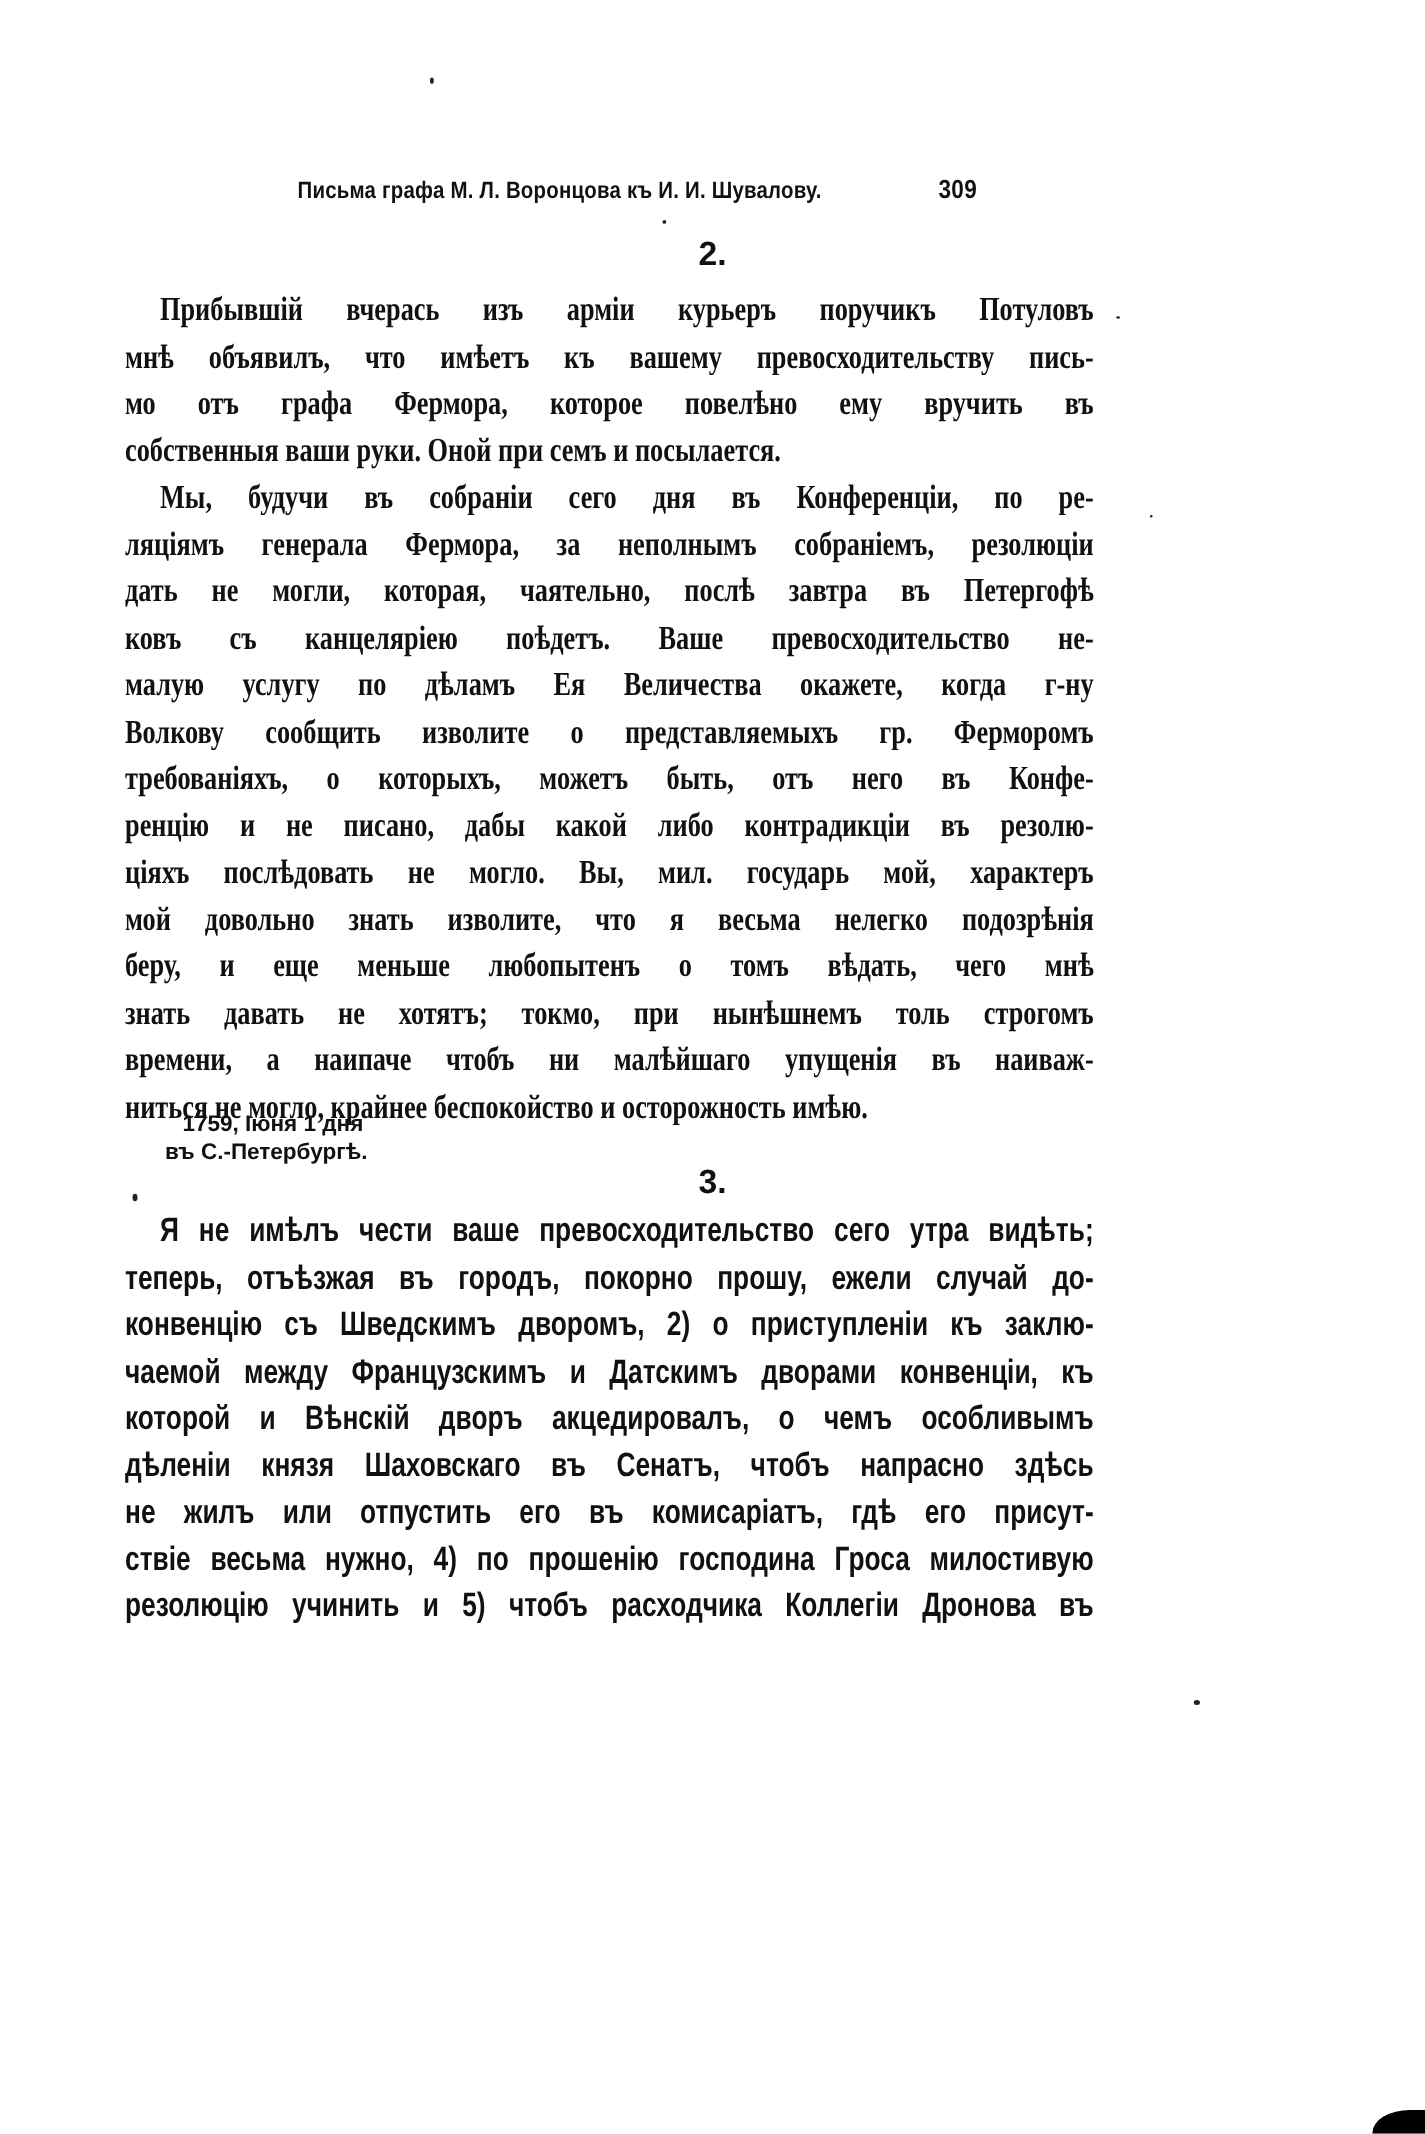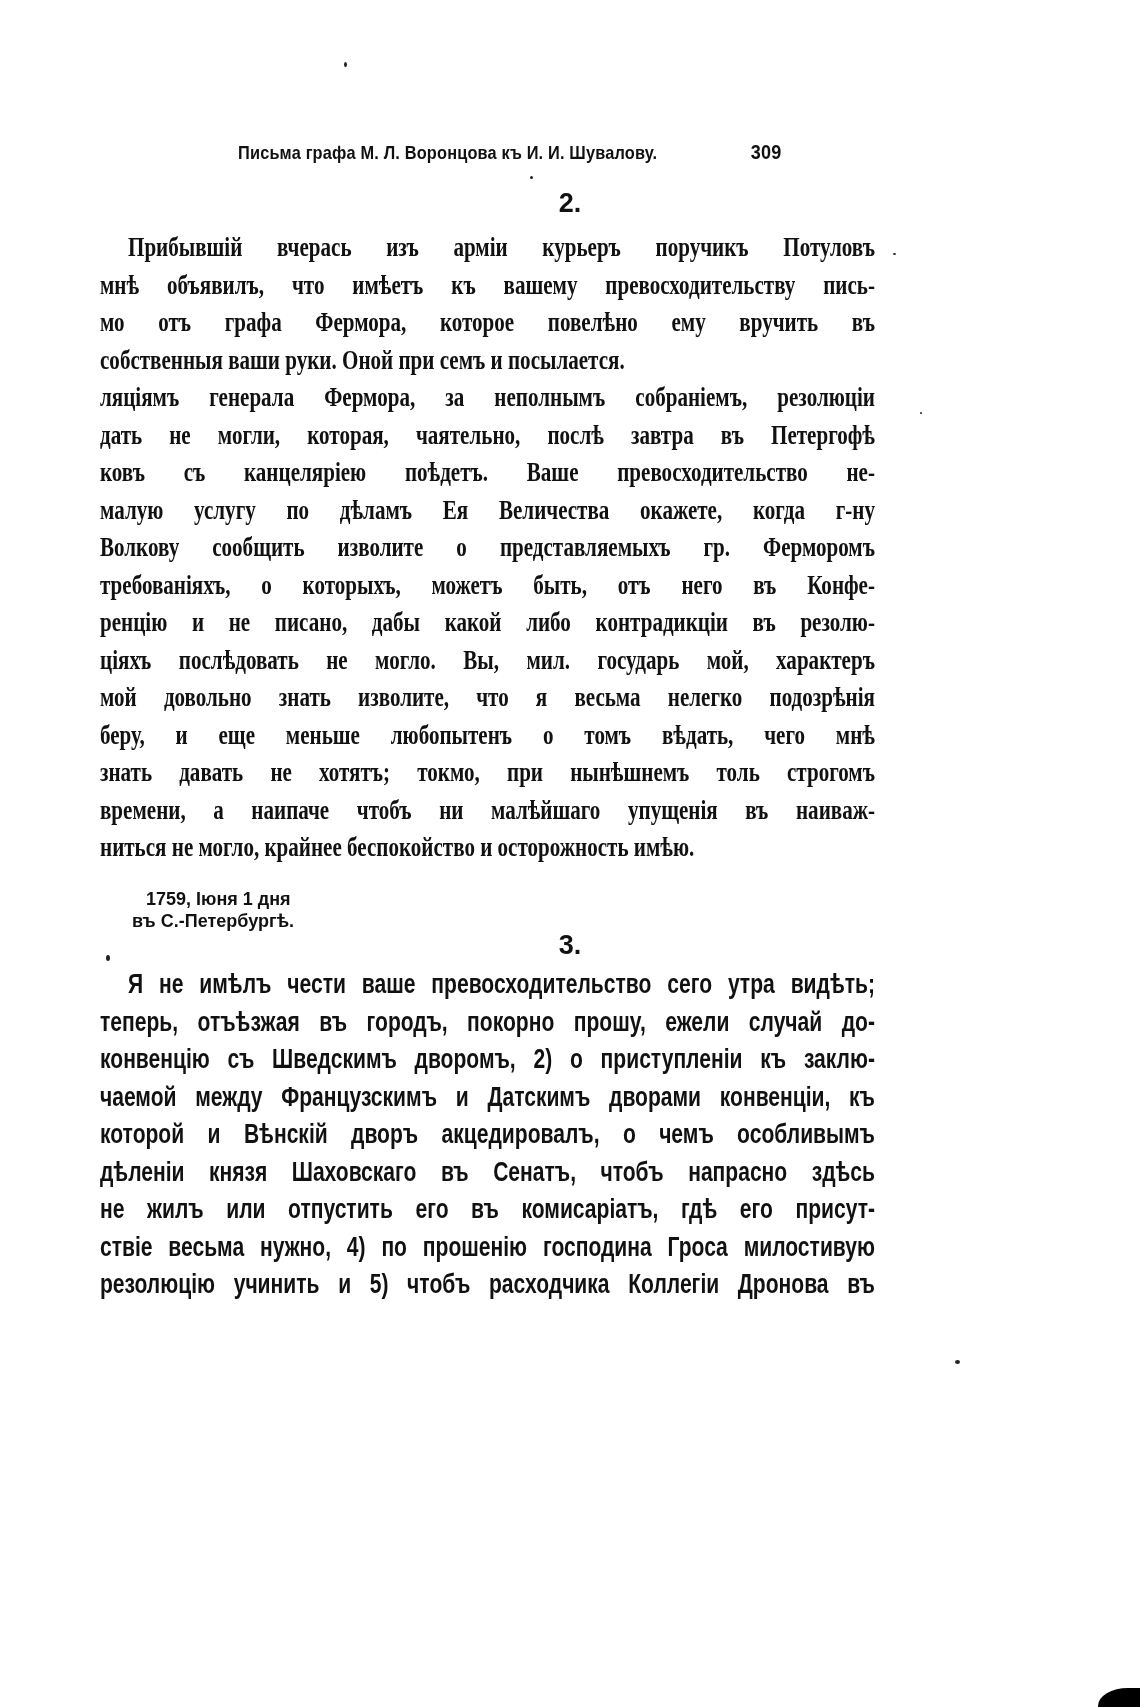--- a/index.html
+++ b/index.html
@@ -61,20 +61,23 @@
         <div class="cond" style="text-align: justify; text-align-last: justify;">Прибывшій вчерась изъ арміи курьеръ поручикъ Потуловъ</div>
       </div>
       <div class="line">
         <div class="cond" style="text-align: justify; text-align-last: justify;">мнѣ объявилъ, что имѣетъ къ вашему превосходительству пись-</div>
       </div>
       <div class="line">
         <div class="cond" style="text-align: justify; text-align-last: justify;">мо отъ графа Фермора, которое повелѣно ему вручить въ</div>
       </div>
       <div class="line last">
         <div class="cond" style="text-align: justify; text-align-last: left;">собственныя ваши руки. Оной при семъ и посылается.</div>
+      </div>
+      <div class="line indent">
+        <div class="cond" style="text-align: justify; text-align-last: justify;">Мы, будучи въ собраніи сего дня въ Конференціи, по ре-</div>
       </div>
       <div class="line">
         <div class="cond" style="text-align: justify; text-align-last: justify;">ляціямъ генерала Фермора, за неполнымъ собраніемъ, резолюціи</div>
       </div>
       <div class="line">
         <div class="cond" style="text-align: justify; text-align-last: justify;">дать не могли, которая, чаятельно, послѣ завтра въ Петергофѣ</div>
       </div>
       <div class="line">
         <div class="cond" style="text-align: justify; text-align-last: justify;">ковъ съ канцеляріею поѣдетъ. Ваше превосходительство не-</div>
       </div>

